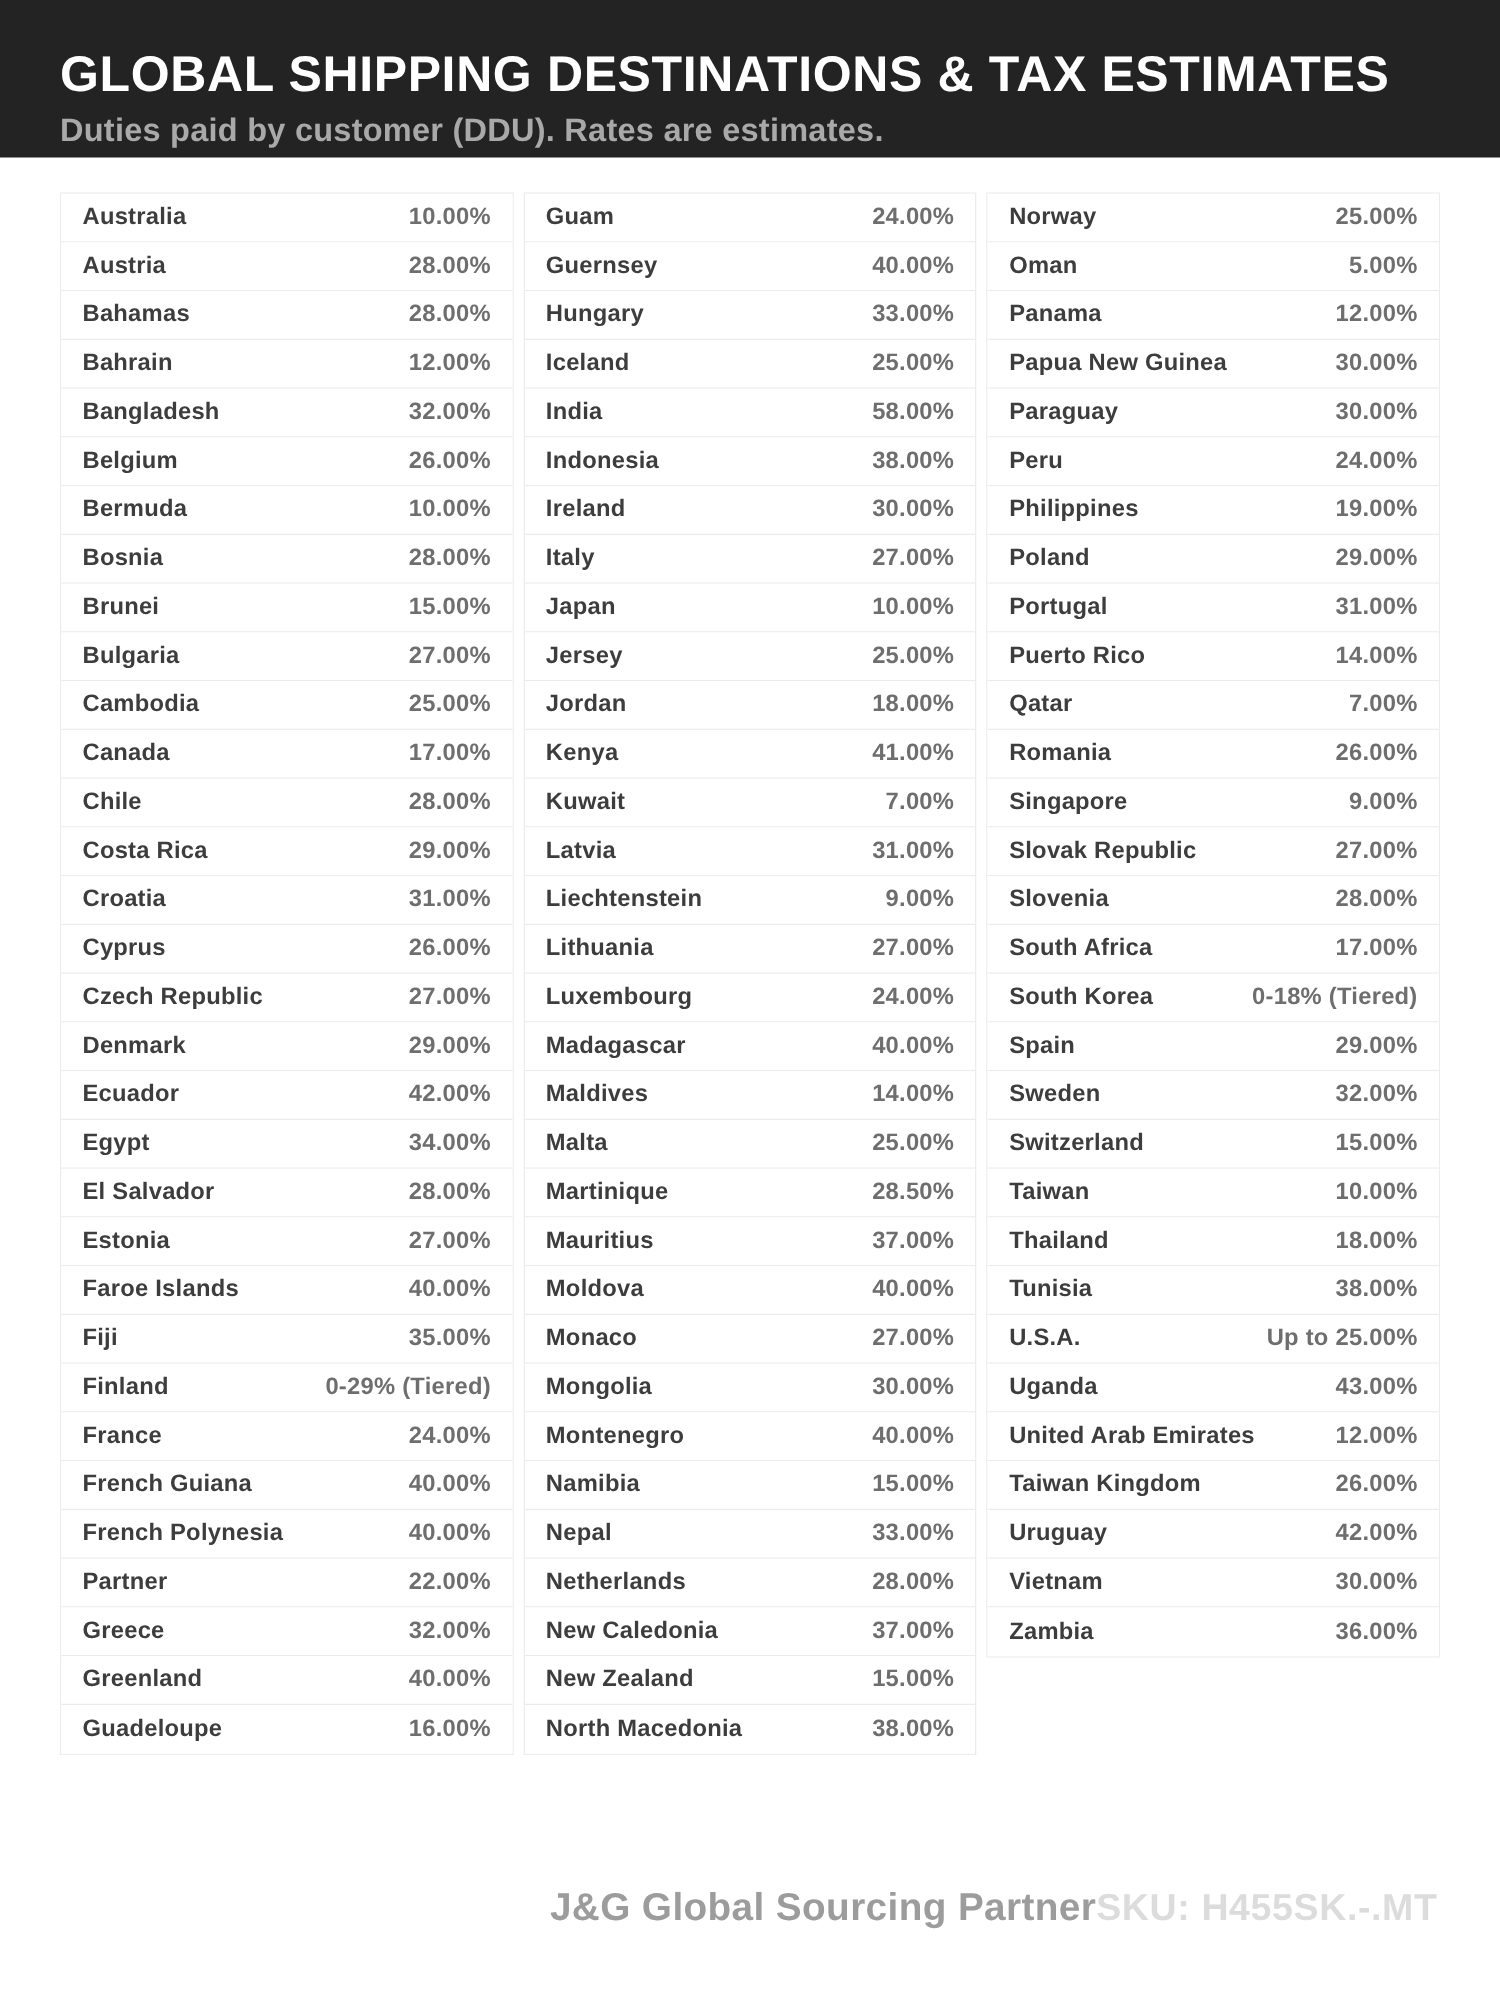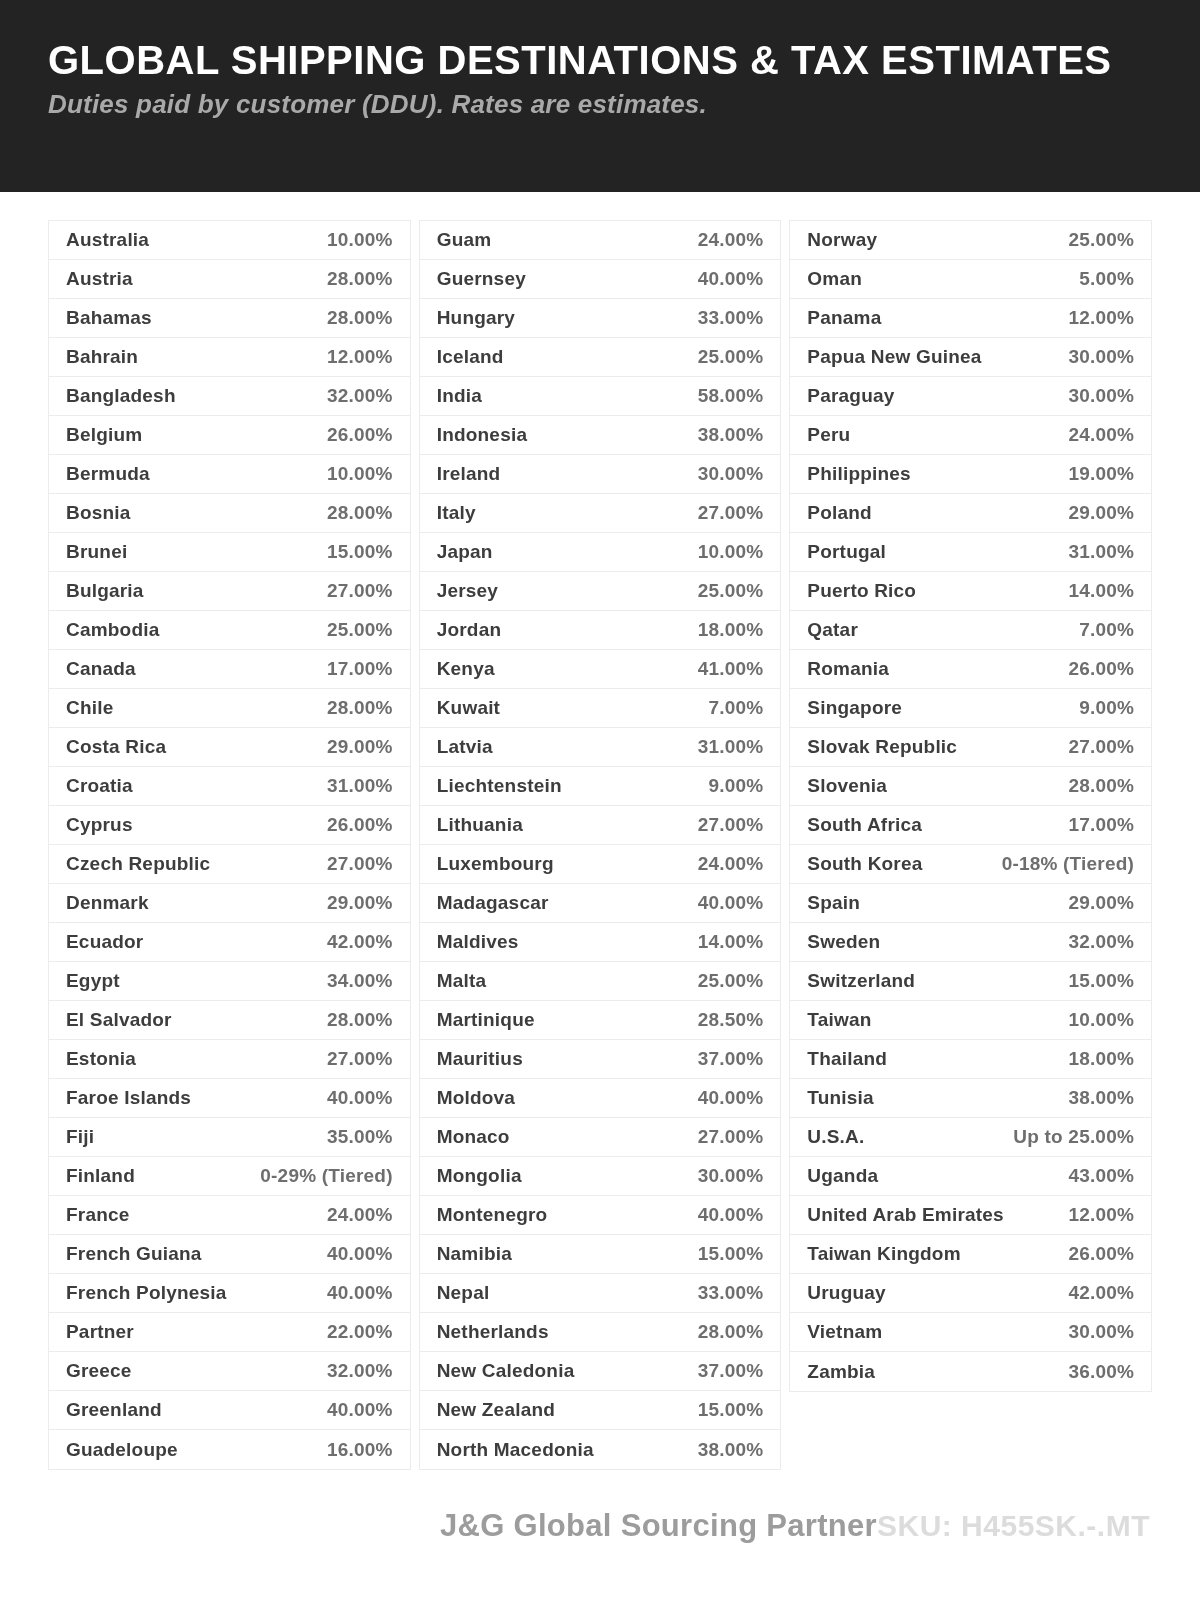--- a/index.html
+++ b/index.html
@@ -10,38 +10,37 @@
   }
   body {
     position: relative;
     height: 1600px;
     overflow: hidden;
   }
 
   
   .header {
     background: #232323;
-    height: 192px;
+    height: 126px;
     padding: 38px 48px 16px 48px;
   }
   .header h1 {
     color: #ffffff;
     font-size: 40px;
     font-weight: bold;
     letter-spacing: 0.5px;
     line-height: 1.1;
     white-space: nowrap;
   }
   .header .subtitle {
     margin-top: 7px;
     color: #a9a9a9;
     font-size: 26px;
     font-weight: bold;
     letter-spacing: 0.2px;
-    font-style: italic;
   }
 
   
   .grid {
     display: flex;
     gap: 8px;
     margin: 28px 48px 0 48px;
     align-items: flex-start;
   }
   .col {

